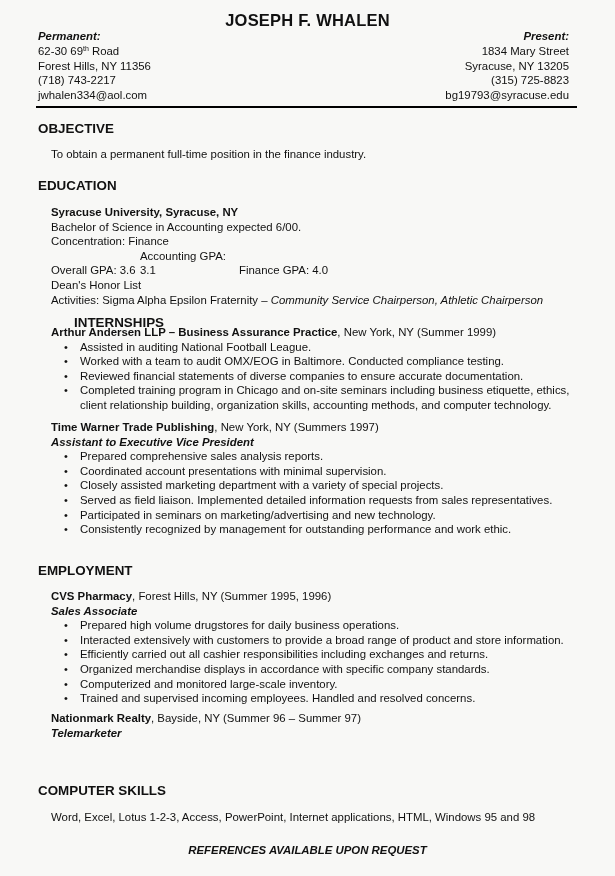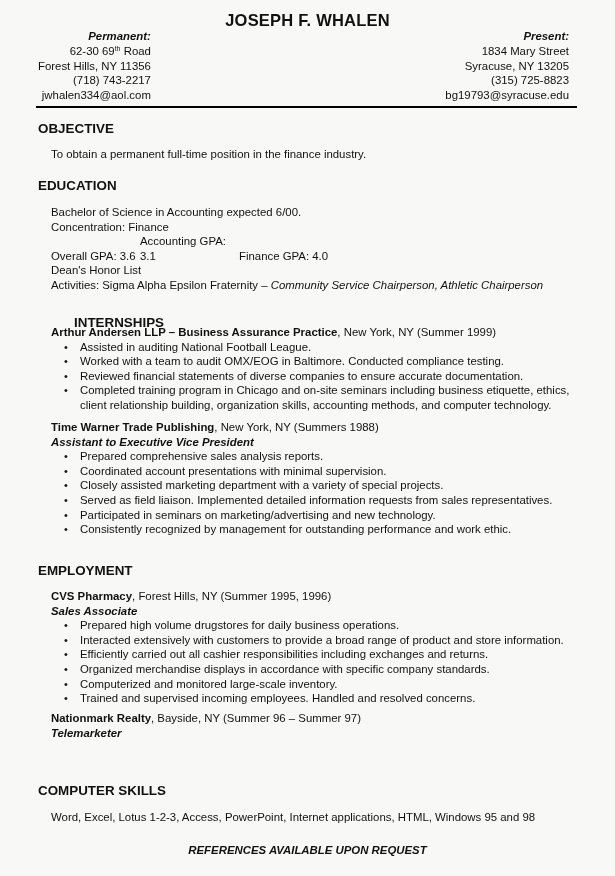--- a/index.html
+++ b/index.html
@@ -11,21 +11,21 @@
       font-size: 11.4px;
       line-height: 14.6px;
       position: relative;
     }
     .page { position: absolute; left: 0; top: 0; width: 615px; height: 724px; }
     .name {
       position: absolute; top: 11px; left: 0; width: 615px; text-align: center;
       font-size: 16.5px; font-weight: bold; letter-spacing: 0.2px; line-height: 18px;
     }
     .addr { position: absolute; top: 29px; line-height: 14.8px; }
-    .addr.left { left: 38px; text-align: right; }
+    .addr.left { left: 38px; text-align: left; }
     .addr.right { right: 46px; text-align: right; }
     .addr .lbl { font-weight: bold; font-style: italic; }
     .addr sup { font-size: 7px; line-height: 0; vertical-align: 4px; }
     .rule {
       position: absolute; left: 36px; width: 541px; top: 106px; height: 2px; background: #000;
     }
     .section-title {
       position: absolute; left: 38px; font-weight: bold; font-size: 13.4px; line-height: 15px;
     }
     .block { position: absolute; left: 51px; right: 20px; }
@@ -66,20 +66,21 @@
     <div>bg19793@syracuse.edu</div>
   </div>
 
   <div class="rule"></div>
 
   <div class="section-title" style="top:121px;">OBJECTIVE</div>
   <div class="block" style="top:147px;">To obtain a permanent full-time position in the finance industry.</div>
 
   <div class="section-title" style="top:178px;">EDUCATION</div>
   <div class="block" style="top:205px;">
+    <div class="b">Syracuse University, Syracuse, NY</div>
     <div>Bachelor of Science in Accounting expected 6/00.</div>
     <div>Concentration: Finance</div>
     <div class="gpa">
       <span style="width:89px;">Overall GPA: 3.6</span><span style="width:99px;">Accounting GPA: 3.1</span><span>Finance GPA: 4.0</span>
     </div>
     <div>Dean's Honor List</div>
     <div><span>Activities: Sigma Alpha Epsilon Fraternity – </span><span class="i">Community Service Chairperson, Athletic Chairperson</span></div>
   </div>
 
   <div class="section-title" style="top:315px;margin-left:36px;">INTERNSHIPS</div>
@@ -88,21 +89,21 @@
     <div><span class="b">Arthur Andersen LLP – Business Assurance Practice</span><span>, New York, NY (Summer 1999)</span></div>
     <ul class="bullets">
       <li>Assisted in auditing National Football League.</li>
       <li>Worked with a team to audit OMX/EOG in Baltimore. Conducted compliance testing.</li>
       <li>Reviewed financial statements of diverse companies to ensure accurate documentation.</li>
       <li>Completed training program in Chicago and on-site seminars including business etiquette, ethics, client relationship building, organization skills, accounting methods, and computer technology.</li>
     </ul>
   </div>
 
   <div class="block" style="top:420px;">
-    <div><span class="b">Time Warner Trade Publishing</span><span>, New York, NY (Summers 1988)</span></div>
+    <div><span class="b">Time Warner Trade Publishing</span><span>, New York, NY (Summers 1997)</span></div>
     <div class="bi">Assistant to Executive Vice President</div>
     <ul class="bullets">
       <li>Prepared comprehensive sales analysis reports.</li>
       <li>Coordinated account presentations with minimal supervision.</li>
       <li>Closely assisted marketing department with a variety of special projects.</li>
       <li>Served as field liaison. Implemented detailed information requests from sales representatives.</li>
       <li>Participated in seminars on marketing/advertising and new technology.</li>
       <li>Consistently recognized by management for outstanding performance and work ethic.</li>
     </ul>
   </div>

